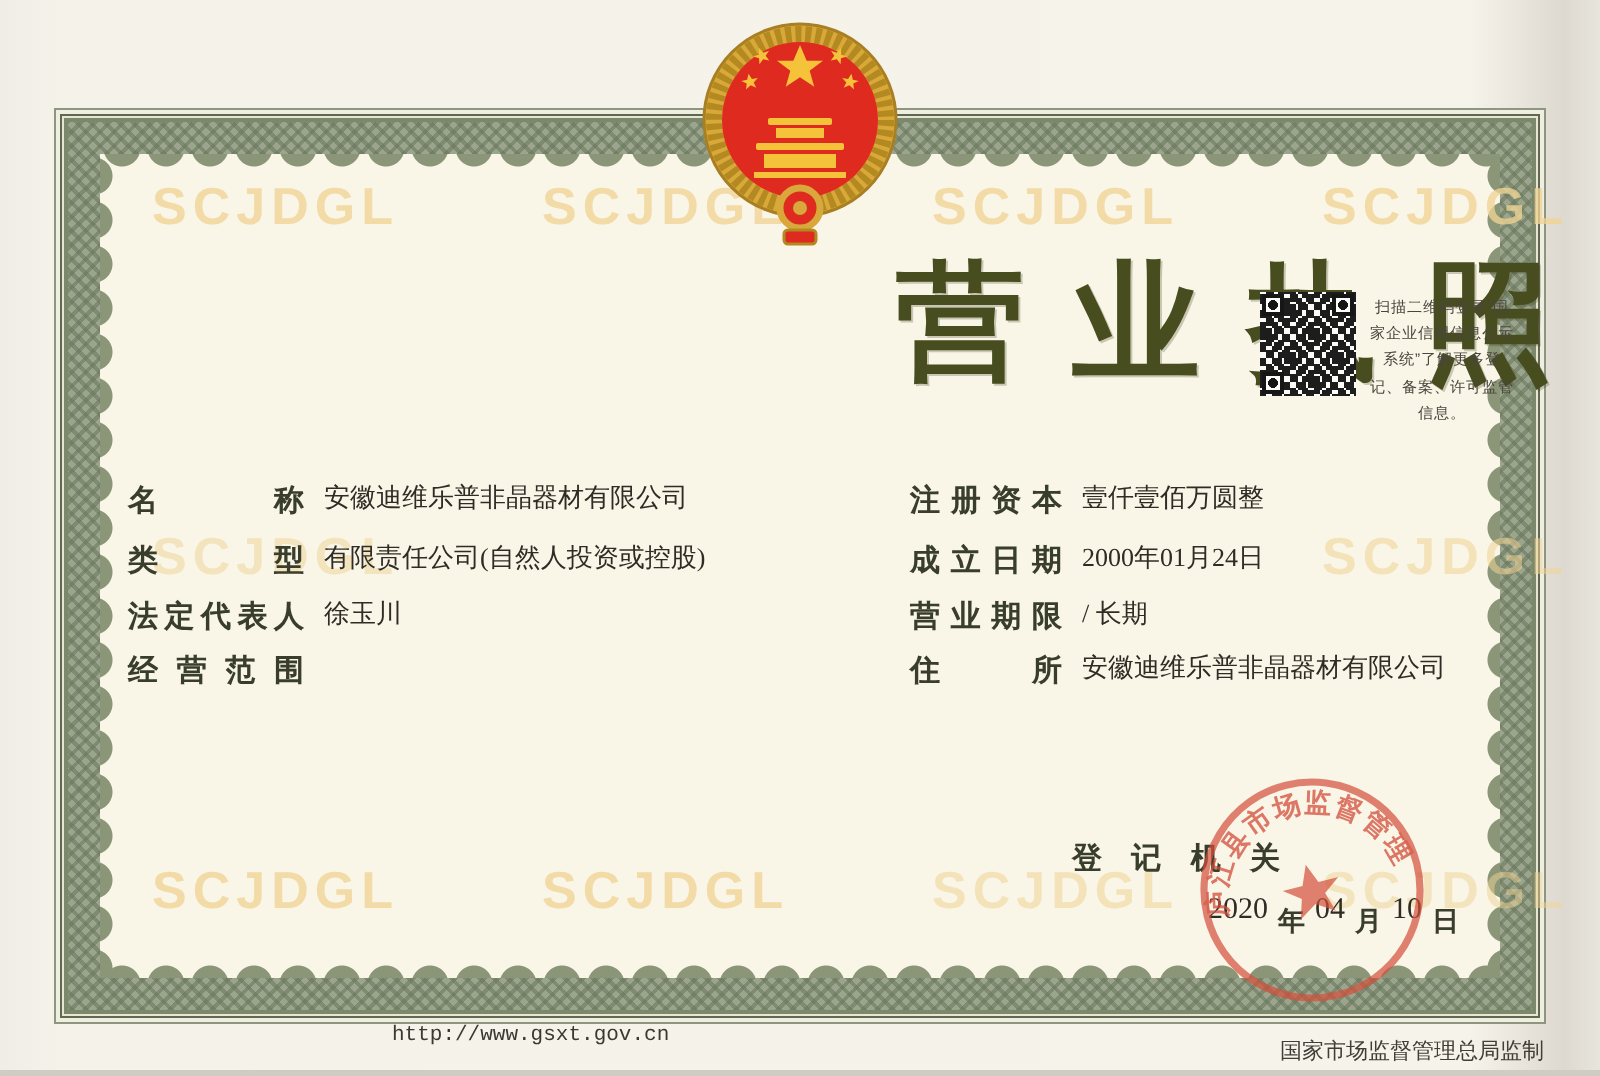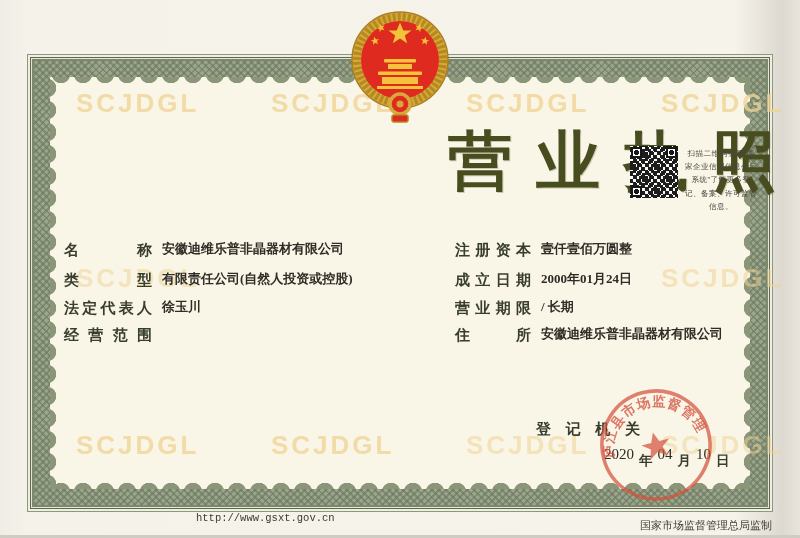--- a/index.html
+++ b/index.html
@@ -49,21 +49,21 @@
       repeating-conic-gradient(#1d1d1d 0 25%, transparent 0 50%) 3px 1px/8px 8px,
       #fafaf6;}
   .qr .f{position:absolute;width:11px;height:11px;border:2px solid #161616;box-sizing:border-box;
          background:radial-gradient(circle,#161616 0 2.4px,#fdfdfa 2.5px);}
   .f1{top:1px;left:1px}.f2{top:1px;right:1px}.f3{bottom:1px;left:1px}
   .qr-caption{position:absolute;left:684px;top:147px;width:74px;font-size:7.6px;line-height:13.2px;
               color:#4a463e;letter-spacing:.4px;text-align:center;}
   
   .flabel{position:absolute;display:inline-block;text-align:justify;text-align-last:justify;
           font-size:15px;font-weight:bold;color:#383d2c;}
-  .fvalue{position:absolute;font-size:13px;color:#2f2c25;font-family:"Liberation Serif",serif;line-height:15.5px;font-weight:bold;}
+  .fvalue{position:absolute;font-size:13px;color:#2f2c25;font-family:"Liberation Serif",serif;line-height:15.5px;}
   .lab-l{left:64px;width:88px;}
   .val-l{left:162px;width:264px;}
   .lab-r{left:455px;width:76px;}
   .val-r{left:541px;width:228px;}
   .row1{top:241px}.row2{top:271px}.row3{top:299px}.row4{top:326px}
   
   .reg-label{position:absolute;left:536px;top:420px;width:104px;display:inline-block;
              text-align:justify;text-align-last:justify;font-size:15px;font-weight:bold;color:#383d2c;}
   .dateline{position:absolute;left:601px;top:452px;font-size:13.5px;color:#2f2c25;white-space:nowrap;}
   .dateline .num{position:relative;top:-6px;font-family:"Liberation Serif",serif;font-size:15px;margin:0 3px;}

